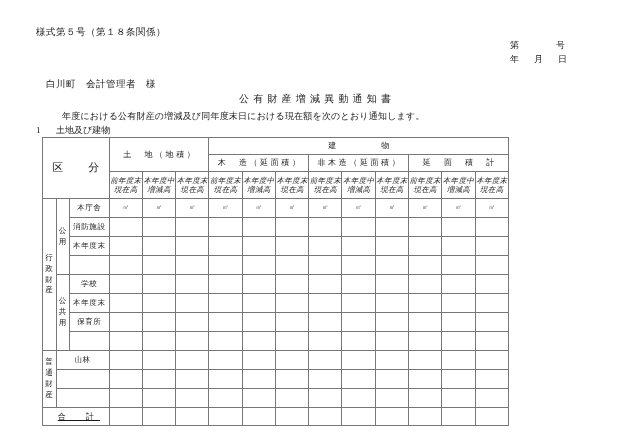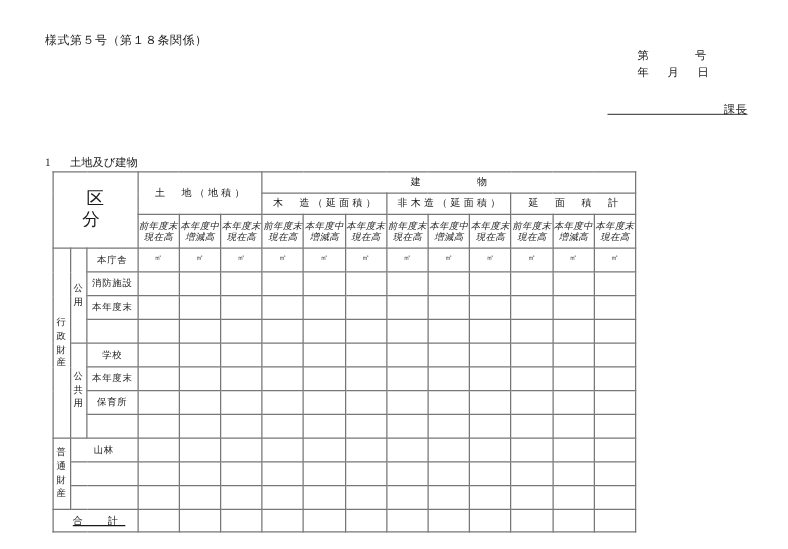--- a/index.html
+++ b/index.html
@@ -29,21 +29,20 @@
     font-size: 9.5px;
     letter-spacing: 0.5px;
     white-space: nowrap;
   }
   .doc-number-block {
     position: absolute;
     left: 510px; top: 38px;
     font-size: 9px;
     line-height: 14px;
     white-space: nowrap;
-    font-family: Liberation Mono, monospace;
   }
   .doc-number-block .line1 span.k1 { display:inline-block; width: 46px; }
   .doc-number-block .line2 span.k { display:inline-block; width: 24px; }
 
   .addressee {
     position: absolute;
     left: 46px; top: 78px;
     font-size: 9.5px;
     letter-spacing: 0.5px;
     white-space: nowrap;
@@ -118,21 +117,21 @@
     height: 16px;
   }
   .h-sub {
     font-size: 7.5px;
     letter-spacing: 0.3px;
     height: 26px;
     font-style: italic;
   }
   .h-sub .l1, .h-sub .l2 { display: block; }
   .h-kubun {
-    font-size: 14px;
+    font-size: 11px;
     letter-spacing: 7px;
     text-indent: 7px;
   }
 
   
   .lbl-vert {
     font-size: 7.5px;
     width: 13px;
     letter-spacing: 0.5px;
   }
@@ -171,26 +170,28 @@
 
   <div class="doc-number-block">
     <div class="line1">
       <span class="k1">第</span><span>号</span>
     </div>
     <div class="line2">
       <span class="k">年</span><span class="k">月</span><span>日</span>
     </div>
   </div>
 
-
-  <div class="signature-line">
-    <span class="post">課長</span>
+  <div class="addressee">
+    <span>白川町</span><span class="sp"></span><span>会計管理者</span><span class="sp"></span><span>様</span>
   </div>
 
 
+  <div class="doc-title">公有財産増減異動通知書</div>
+
+  <div class="lede">年度における公有財産の増減及び同年度末日における現在額を次のとおり通知します。</div>
 
   <div class="section-heading">
     <span class="num">1</span><span>土地及び建物</span>
   </div>
 
   <div class="tbl-wrap">
     <table class="main">
       <colgroup>
         <col style="width:13px">
           <col style="width:13px">

